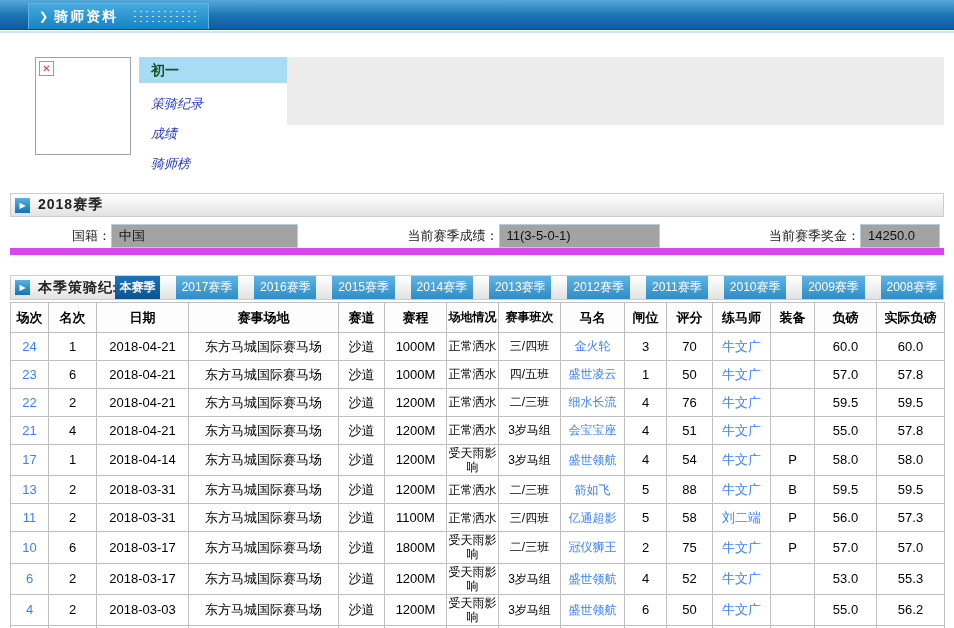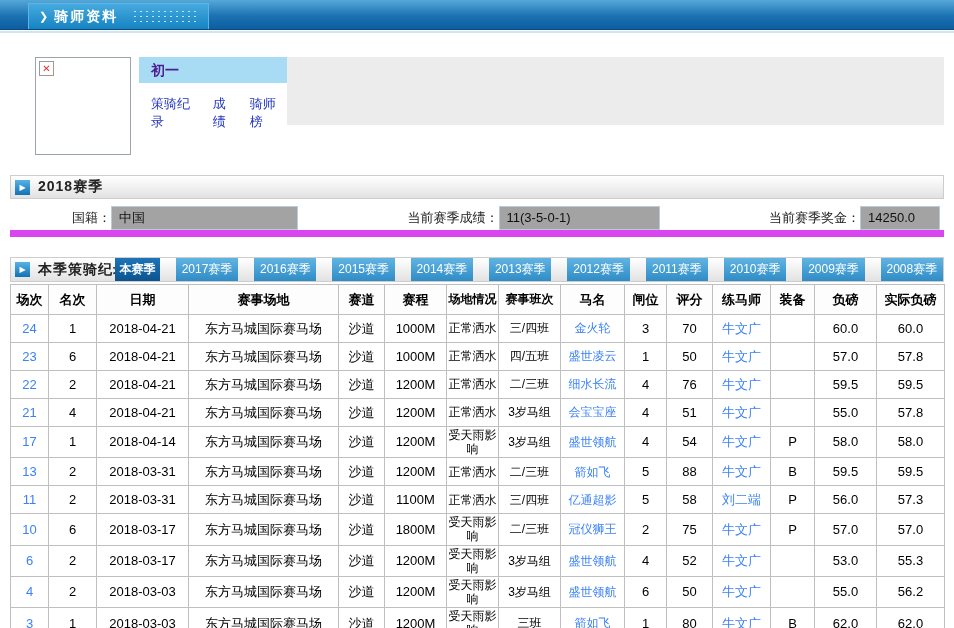--- a/index.html
+++ b/index.html
@@ -48,23 +48,23 @@
     position: absolute; top: 3px; left: 3px;
     width: 15px; height: 15px;
     border: 1px solid #9a9a9a; background: #fdfdfd;
     color: #e03030; font-size: 10px; line-height: 13px;
     text-align: center; font-weight: bold;
   }
   .profile-mid { width: 148px; margin-left: 8px; flex: 0 0 auto; }
   .name-bar {
     height: 26px; background: #a8dcf5;
     font-size: 14px; font-weight: bold; line-height: 26px;
-    padding-left: 12px; color: #4c1d95;
-  }
-  .profile-links { display: flex; flex-direction: row; padding: 12px 0 0 12px; gap: 12px; }
+    padding-left: 12px; color: #14532d;
+  }
+  .profile-links { display: flex; flex-direction: column; padding: 12px 0 0 12px; gap: 12px; font-style: italic; }
   .plink { color: #2135c0; font-size: 13px; text-decoration: none; cursor: pointer; }
   .gray-panel { flex: 1 1 auto; height: 68px; background: #ececec; }
 
   
   .section-header {
     margin: 20px 10px 0;
     height: 24px;
     background: linear-gradient(#ffffff, #e2e2e2);
     border: 1px solid #cdcdcd;
     display: flex; align-items: center;

